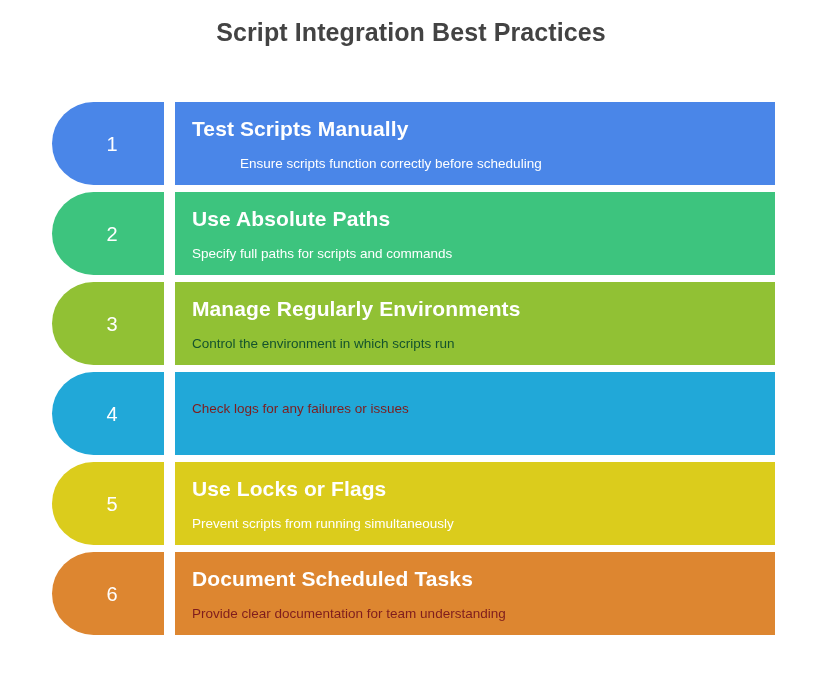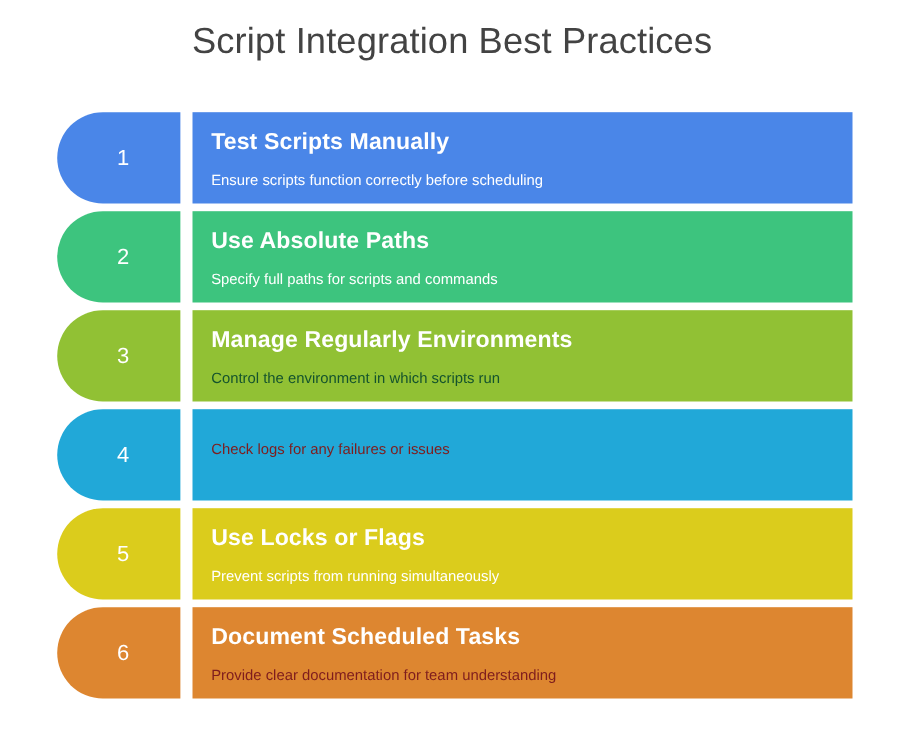--- a/index.html
+++ b/index.html
@@ -20,22 +20,22 @@
     background: #ffffff;
   }
 
   
   #page-title {
     position: absolute;
     left: 0;
     top: 18px;
     width: 822px;
     text-align: center;
-    font-size: 33px;
-    font-weight: normal;
+    font-size: 25px;
+    font-weight: bold;
     color: #434343;
     letter-spacing: 0.1px;
   }
 
   
   #rows {
     position: absolute;
     left: 52px;
     top: 102px;
     width: 723px;
@@ -99,21 +99,21 @@
   <div id="page-title" style="color: rgb(67, 67, 67);">Script Integration Best Practices</div>
 
   <div id="rows">
 
     <div class="step-row">
       <div class="step-number-box" style="background: rgb(74, 134, 232);">
         <span class="step-number" style="color: rgb(255, 255, 255);">1</span>
       </div>
       <div class="step-panel" style="background: rgb(74, 134, 232);">
         <div class="step-title" style="color: rgb(255, 255, 255);">Test Scripts Manually</div>
-        <div class="step-desc" style="color: rgb(255, 255, 255);">Ensure scripts function correctly before scheduling</div>
+        <div class="step-desc" style="color: rgb(255, 255, 255); margin-left: 48px;">Ensure scripts function correctly before scheduling</div>
       </div>
     </div>
 
     <div class="step-row">
       <div class="step-number-box" style="background: rgb(61, 196, 126);">
         <span class="step-number" style="color: rgb(255, 255, 255);">2</span>
       </div>
       <div class="step-panel" style="background: rgb(61, 196, 126);">
         <div class="step-title" style="color: rgb(255, 255, 255);">Use Absolute Paths</div>
         <div class="step-desc" style="color: rgb(255, 255, 255);">Specify full paths for scripts and commands</div>

